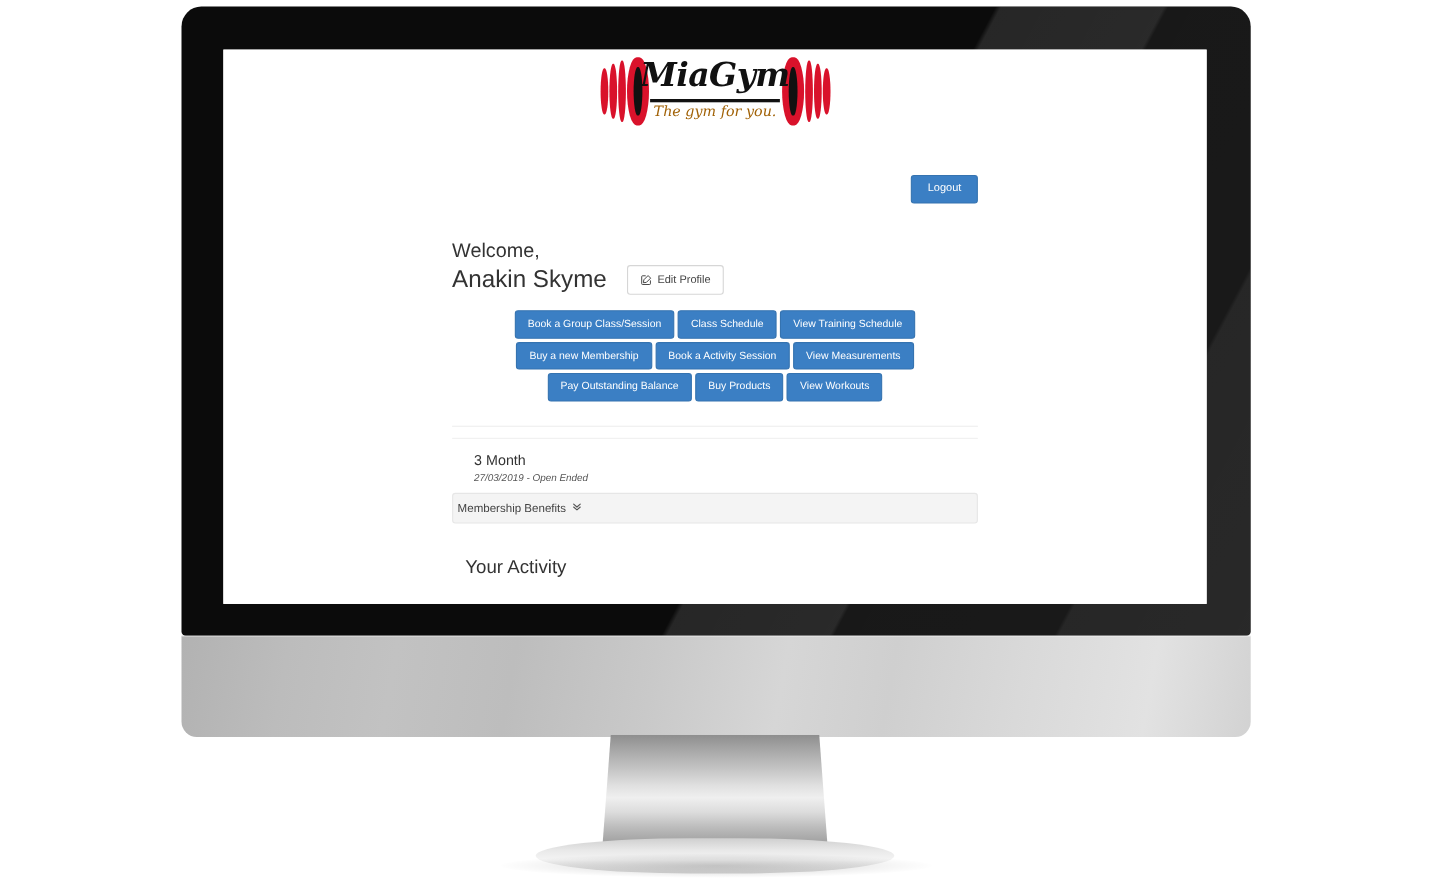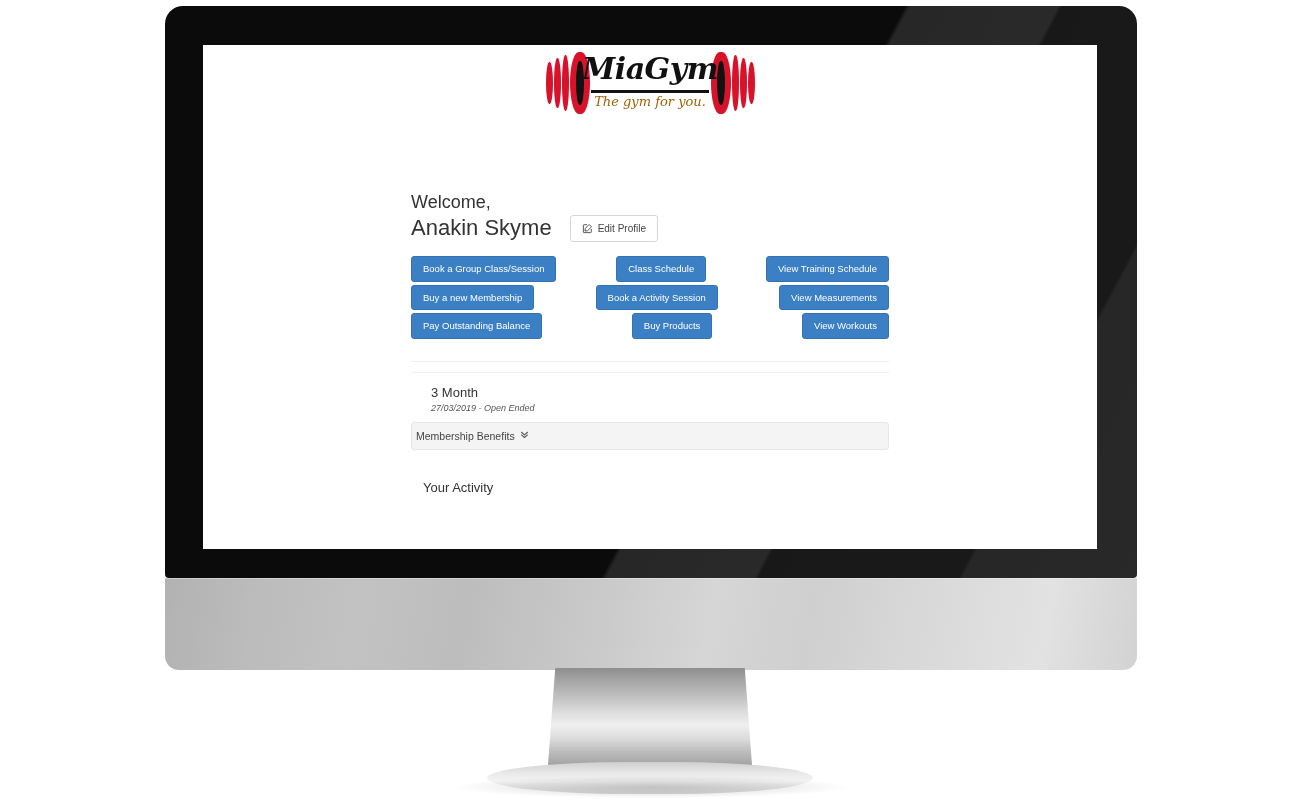--- a/index.html
+++ b/index.html
@@ -221,21 +221,21 @@
     align-items: center;
     gap: 5px;
     cursor: pointer;
     white-space: nowrap;
   }
   .edit-icon { display: inline-block; width: 11px; height: 11px; }
 
   .btn-rows { margin-top: 14px; }
   .btn-row {
     display: flex;
-    justify-content: space-between;
+    justify-content: center;
     gap: 3px;
     margin-bottom: 3px;
   }
 
   hr.divider {
     border: none;
     border-top: 1px solid #eeeeee;
     margin: 22px 0 0 0;
   }
 
@@ -269,21 +269,21 @@
     font-size: 10.5px;
     color: #444;
     cursor: pointer;
     display: flex;
     align-items: center;
     gap: 5px;
   }
   .chev-double { font-size: 10px; color: #555; line-height: 1; }
 
   .activity-title {
-    font-size: 13px;
+    font-size: 17px;
     color: #333;
     font-weight: normal;
     margin: 30px 0 0 12px;
   }
 </style>
 </head>
 <body>
 
 <div id="stage">
 
@@ -306,20 +306,23 @@
               <span class="plate p2"></span>
               <span class="plate p1"></span>
           </div>
           <div class="logo-bar"></div>
           <div class="logo-text">MiaGym</div>
           <div class="logo-tagline">The gym for you.</div>
         </div>
 
         <div class="container">
 
+          <div class="logout-row">
+            <button class="btn btn-logout">Logout</button>
+          </div>
 
           <div class="welcome-block">
             <div class="welcome-line">Welcome,</div>
             <div class="name-row">
               <div class="user-name">Anakin Skyme</div>
               <button class="btn-edit">
                 <span class="edit-icon">
                   <svg viewBox="0 0 16 16" width="11" height="11" fill="none" stroke="#444" stroke-width="1.3">
                     <path d="M13.5 8.6V13a1 1 0 0 1-1 1H3a1 1 0 0 1-1-1V3.5a1 1 0 0 1 1-1h4.3"></path>
                     <path d="M10.4 2.2l3.4 3.4-5.6 5.6-3.9.5.5-3.9z" fill="none"></path>

